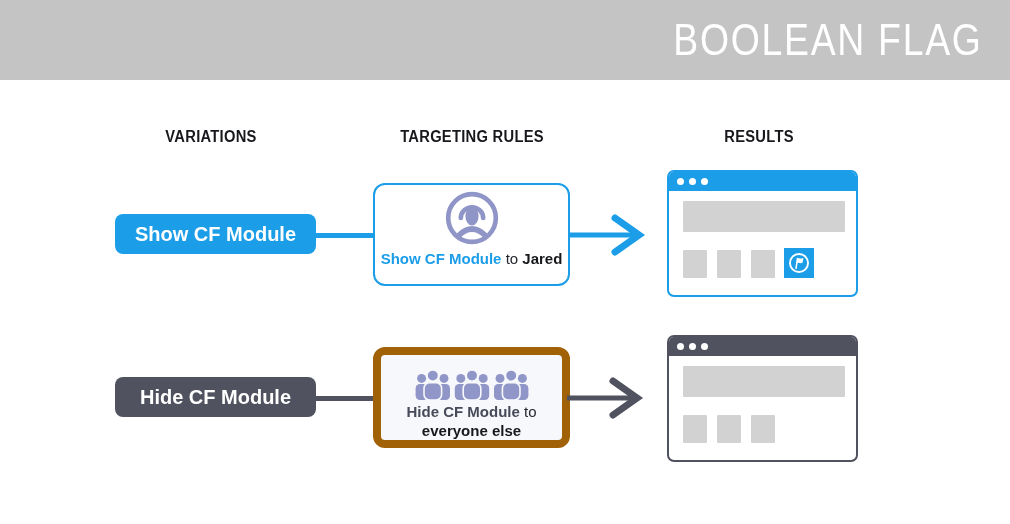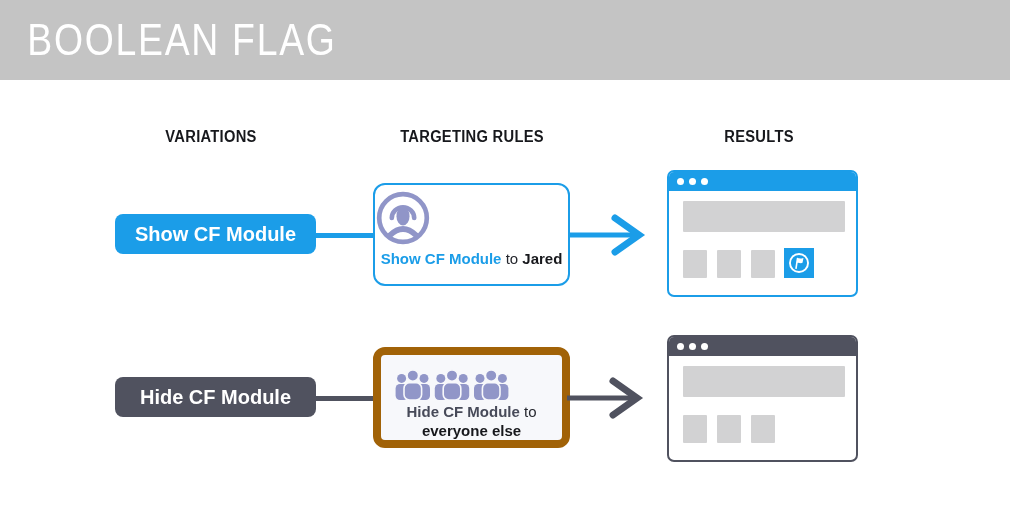--- a/index.html
+++ b/index.html
@@ -5,21 +5,21 @@
   * { margin:0; padding:0; box-sizing:border-box; }
   body { background:#ffffff; font-family:"Liberation Sans", sans-serif; }
   .canvas {
     position:relative; width:1010px; height:524px;
     background:#ffffff; overflow:hidden;
   }
 
   
   .banner {
     position:absolute; left:0; top:0; width:1010px; height:80px;
-    background:#c4c4c4; display:flex; align-items:center; justify-content:flex-start;
+    background:#c4c4c4; display:flex; align-items:center; justify-content:flex-end;
   }
   .banner-title {
     color:#ffffff; font-size:44px; font-weight:400; letter-spacing:2px;
     display:inline-block; transform:scaleX(.85); white-space:nowrap;
   }
 
   
   .col-header {
     position:absolute; top:128px; transform:translateX(-50%) scaleX(.92);
     font-size:16px; font-weight:bold; color:#17181c; letter-spacing:.3px;
@@ -39,21 +39,21 @@
   .pill.slate { top:377px; background:#50525f; }
 
   
   .connector { position:absolute; left:315px; width:59px; height:5px; }
   .connector.blue  { top:233px; background:#1b9de8; }
   .connector.slate { top:396px; background:#50525f; }
 
   
   .rule-card {
     position:absolute; left:373px; width:197px; border-radius:12px;
-    display:flex; flex-direction:column; 
+    display:flex; flex-direction:column; align-items:center;
   }
   .rule-card.one {
     top:183px; height:103px; background:#ffffff;
     border:2px solid #1b9de8; justify-content:flex-start; padding-top:5px;
   }
   .rule-card.two {
     top:347px; height:101px; background:#f7f8fb;
     border:8px solid #a16207; justify-content:flex-start; padding-top:13px;
   }
   .rule-text { font-size:15px; text-align:center; line-height:19px; white-space:nowrap; }

